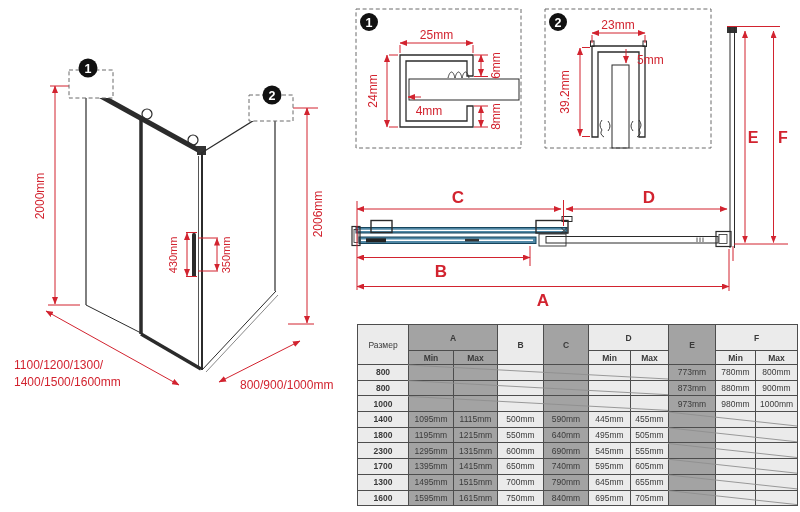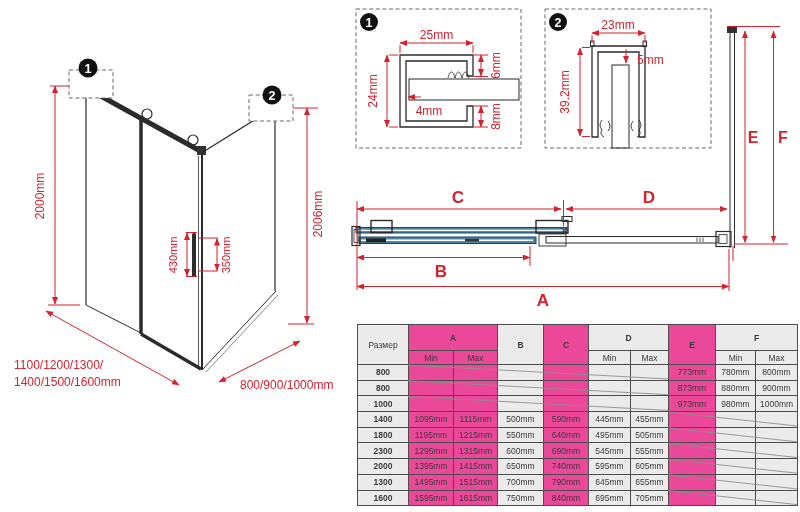--- a/index.html
+++ b/index.html
@@ -10,26 +10,26 @@
   .k{stroke:#2b2b2b;fill:none;}
   .r{stroke:#d2232f;fill:none;stroke-width:1;}
   .dim{fill:#d2232f;font-size:12px;}
   .dim-sm{fill:#d2232f;font-size:11px;}
   .big{fill:#d2232f;font-size:17px;font-weight:bold;}
   .big2{fill:#d2232f;font-size:16px;font-weight:bold;}
   .co{fill:#fff;font-size:12.5px;font-weight:bold;text-anchor:middle;}
   .dash{stroke:#6a6a6a;stroke-width:1;fill:#fff;stroke-dasharray:4 2.6;}
 
   table.size-table{position:absolute;left:357px;top:324px;width:440px;
-    border-collapse:collapse;table-layout:fixed;background:#ec4899;}
+    border-collapse:collapse;table-layout:fixed;background:#a3a3a3;}
   .size-table td{border:1px solid #4d4d4d;text-align:center;vertical-align:middle;
     padding:0;font-size:8.5px;color:#3a3a3a;white-space:nowrap;overflow:hidden;}
   .sh{background:#ebebeb;}
   .t-letter{color:#d2232f;font-weight:bold;font-size:14px;}
-  .t-sub{font-weight:normal;font-size:9px;color:#1d1d1d;}
+  .t-sub{font-weight:bold;font-size:9px;color:#1d1d1d;}
   .t-size{font-weight:bold;font-size:9px;color:#1d1d1d;}
   .t-head{font-size:9px;color:#333;}
   tr.h1{height:26px;} tr.h2{height:14px;} tr.b{height:15.7px;margin-top:41px;}
   svg.strikes{left:357px;top:324px;pointer-events:none;}
 </style>
 </head>
 <body>
 
 <div class="canvas">
 
@@ -321,21 +321,21 @@
     <td>1315mm</td>
     <td class="sh">600mm</td>
     <td>690mm</td>
     <td class="sh">545mm</td>
     <td class="sh">555mm</td>
     <td></td>
     <td class="sh"></td>
     <td class="sh"></td>
   </tr>
   <tr class="b">
-    <td class="t-size sh">2000</td>
+    <td class="t-size sh">1700</td>
     <td>1395mm</td>
     <td>1415mm</td>
     <td class="sh">650mm</td>
     <td>740mm</td>
     <td class="sh">595mm</td>
     <td class="sh">605mm</td>
     <td></td>
     <td class="sh"></td>
     <td class="sh"></td>
   </tr>

